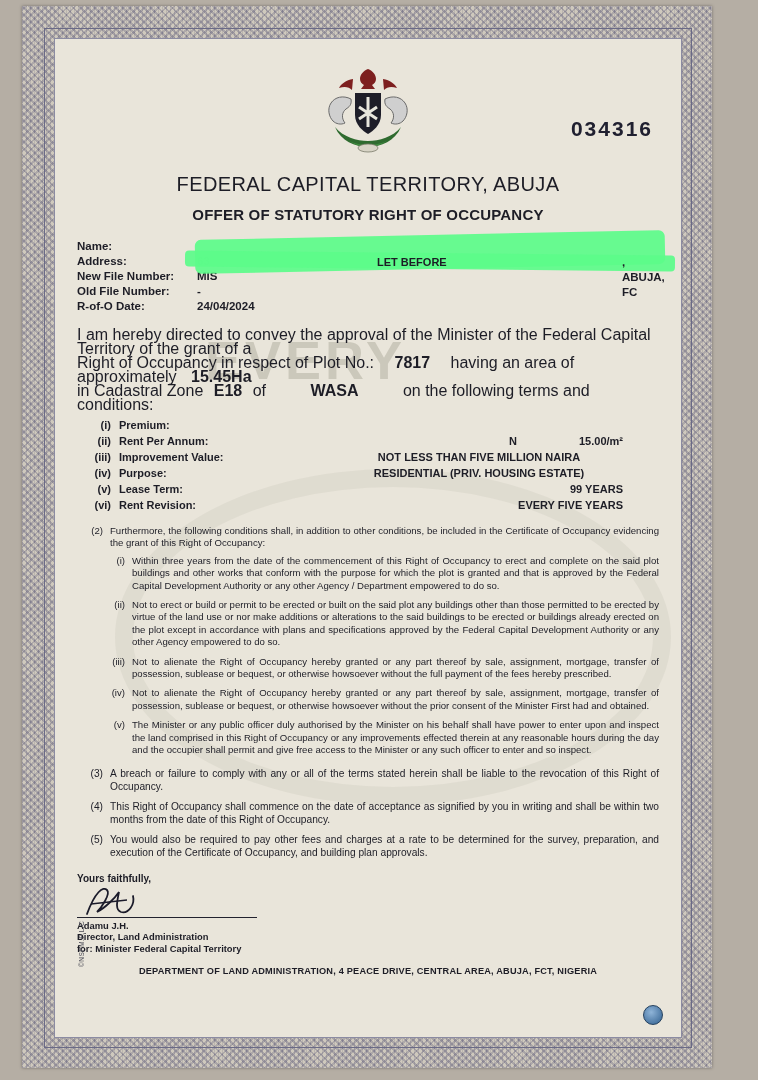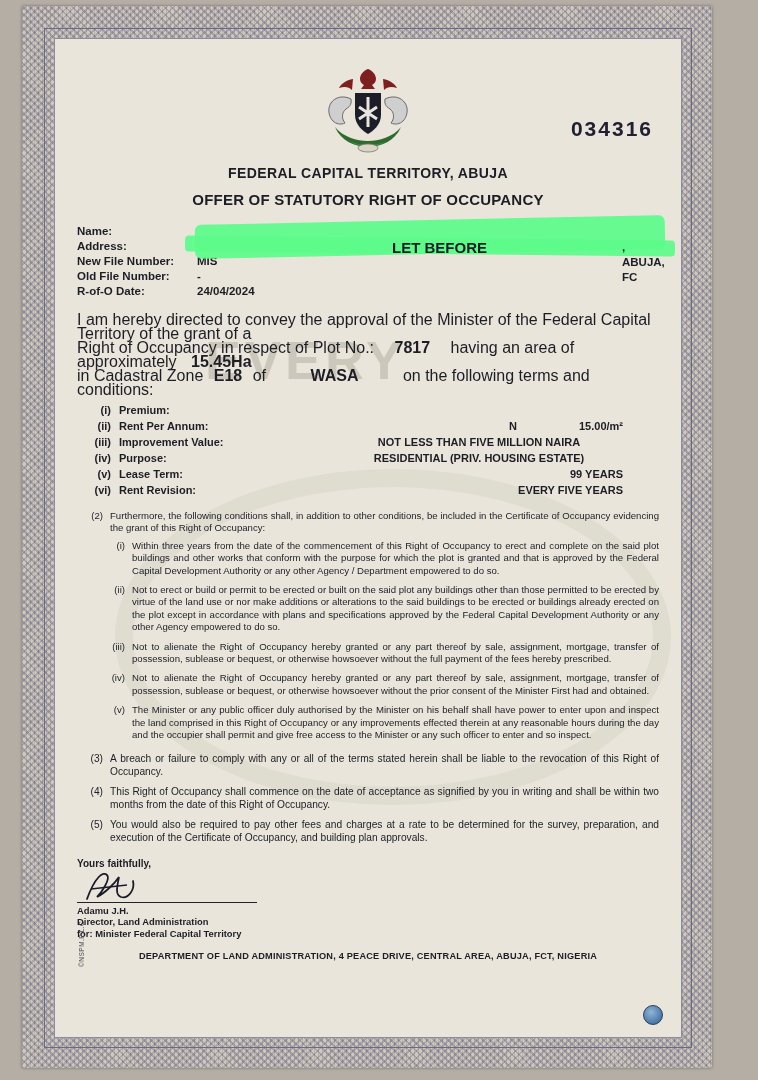--- a/index.html
+++ b/index.html
@@ -99,24 +99,24 @@
 
   .title1 {
     text-align: center;
     font-size: 18px;
     font-weight: bold;
     letter-spacing: 0.4px;
     margin-top: 16px;
   }
   .title2 {
     text-align: center;
-    font-size: 14px;
-    font-weight: bold;
+    font-size: 20px;
+    font-weight: normal;
     letter-spacing: 0.4px;
-    margin-top: 6px;
+    margin-top: 14px;
   }
   .title3 {
     text-align: center;
     font-size: 15px;
     font-weight: bold;
     margin-top: 10px;
     letter-spacing: 0.2px;
   }
 
   .fields {
@@ -300,21 +300,21 @@
         </div>
         <div class="frow">
           <div class="flabel">Old File Number:</div>
           <div class="fvalue">-</div>
         </div>
         <div class="frow">
           <div class="flabel">R-of-O Date:</div>
           <div class="fvalue">24/04/2024</div>
         </div>
 
-        <div style="position:absolute; left:315px; top:16px; font-size:15px; font-weight:bold; color:#1d1d26; z-index:1;">LET BEFORE</div>
+        <div style="position:absolute; left:300px; top:16px; font-size:11px; font-weight:bold; color:#1d1d26; z-index:1;">LET BEFORE</div>
         <div style="position:absolute; left:545px; top:16px; font-size:11.5px; font-weight:bold; color:#1d1d26; z-index:1;">, ABUJA, FC</div>
 
         <div class="redaction"></div>
         <div class="redaction2"></div>
       </div>
 
       <div class="para">
         <span class="ln">I am hereby directed to convey the approval of the Minister of the Federal Capital Territory of the grant of a</span>
         <span class="ln">
           <span>Right of Occupancy in respect of Plot No.:</span>

